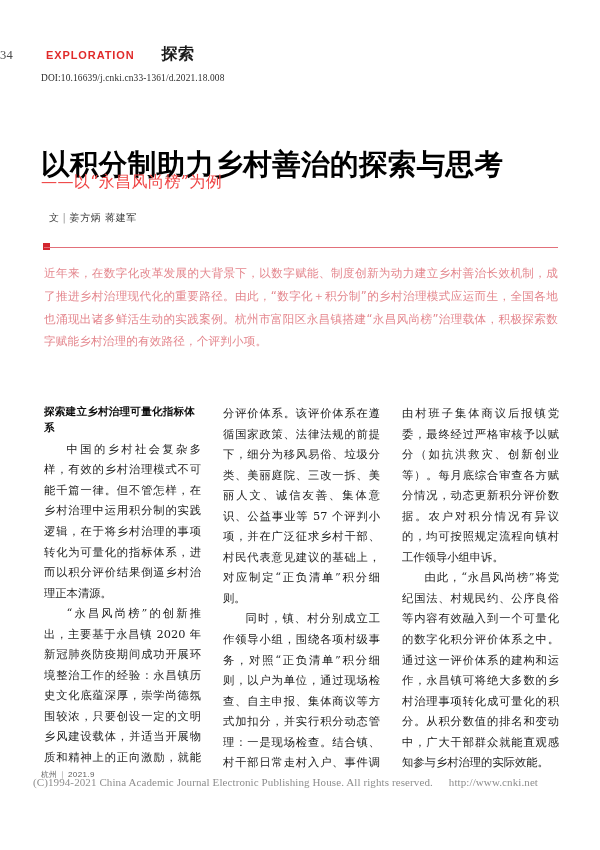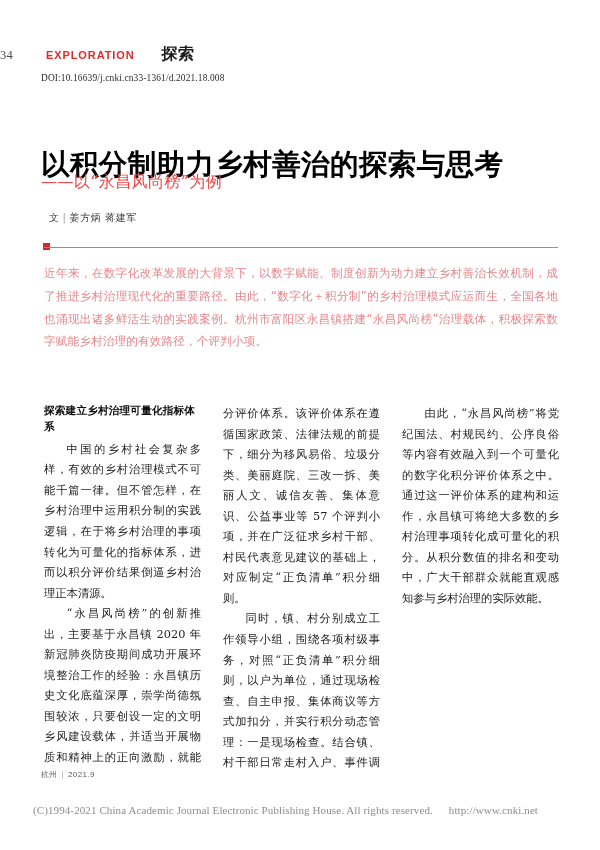--- a/index.html
+++ b/index.html
@@ -149,21 +149,21 @@
     height: 364px;
     display: flex;
     gap: 22px;
   }
   .col {
     width: 157px;
     height: 364px;
     overflow: hidden;
   }
   .sub-head {
-    font-family: Liberation Mono, monospace;
+    font-family: Liberation Serif, serif;
     font-weight: bold;
     font-size: 10.6px;
     color: #0d0d0d;
     letter-spacing: .2px;
     line-height: 1.5;
     margin: 0 0 4px 0;
   }
   .para {
     font-family: "DejaVu Serif", serif;
     font-size: 11.3px;
@@ -183,21 +183,20 @@
   .copyright {
     position: absolute;
     left: 33px;
     top: 776px;
     width: 534px;
     font-family: "Liberation Serif", serif;
     font-size: 11px;
     color: #8d8d8d;
     letter-spacing: .1px;
     white-space: nowrap;
-    margin-top: 28px;
   }
   .copyright .url {
     margin-left: 16px;
   }
   .colophon {
     position: absolute;
     left: 41px;
     top: 770px;
     font-family: "DejaVu Sans", sans-serif;
     font-size: 7.6px;
@@ -243,20 +242,21 @@
       <p class="para">中国的乡村社会复杂多样，有效的乡村治理模式不可能千篇一律。但不管怎样，在乡村治理中运用积分制的实践逻辑，在于将乡村治理的事项转化为可量化的指标体系，进而以积分评价结果倒逼乡村治理正本清源。</p>
       <p class="para">“永昌风尚榜”的创新推出，主要基于永昌镇 2020 年新冠肺炎防疫期间成功开展环境整治工作的经验：永昌镇历史文化底蕴深厚，崇学尚德氛围较浓，只要创设一定的文明乡风建设载体，并适当开展物质和精神上的正向激励，就能有效激发群众的参与热情，取得比较好的实践效果。基于此，永昌镇党委以“最希望村民怎么干，最不想村民做什么”为治理理念，靶向聚焦乡风文明，建立以“新风尚美、遵纪尚法、敬业尚学、和谐尚善、志愿尚德”为主要内涵的“五尚”积</p>
     </div>
 
     <div class="col">
       <p class="para cont">分评价体系。该评价体系在遵循国家政策、法律法规的前提下，细分为移风易俗、垃圾分类、美丽庭院、三改一拆、美丽人文、诚信友善、集体意识、公益事业等 57 个评判小项，并在广泛征求乡村干部、村民代表意见建议的基础上，对应制定“正负清单”积分细则。</p>
       <p class="para">同时，镇、村分别成立工作领导小组，围绕各项村级事务，对照“正负清单”积分细则，以户为单位，通过现场检查、自主申报、集体商议等方式加扣分，并实行积分动态管理：一是现场检查。结合镇、村干部日常走村入户、事件调处等工作现场检查情况予以加扣分。二是自主申报。每户可对照积分细则，通过微信小程序自行向镇村工作领导小组申报积分（如无偿献血、志愿服务等，申报时上传相关材料用于佐证）。三是集体评议。对于积分细则外的其他事项，</p>
     </div>
 
     <div class="col">
+      <p class="para cont">由村班子集体商议后报镇党委，最终经过严格审核予以赋分（如抗洪救灾、创新创业等）。每月底综合审查各方赋分情况，动态更新积分评价数据。农户对积分情况有异议的，均可按照规定流程向镇村工作领导小组申诉。</p>
       <p class="para">由此，“永昌风尚榜”将党纪国法、村规民约、公序良俗等内容有效融入到一个可量化的数字化积分评价体系之中。通过这一评价体系的建构和运作，永昌镇可将绝大多数的乡村治理事项转化成可量化的积分。从积分数值的排名和变动中，广大干部群众就能直观感知参与乡村治理的实际效能。</p>
 
     </div>
 
   </div>
 
   <div class="copyright">
     <span>(C)1994-2021 China Academic Journal Electronic Publishing House. All rights reserved.</span><span class="url">http://www.cnki.net</span>
   </div>
 

